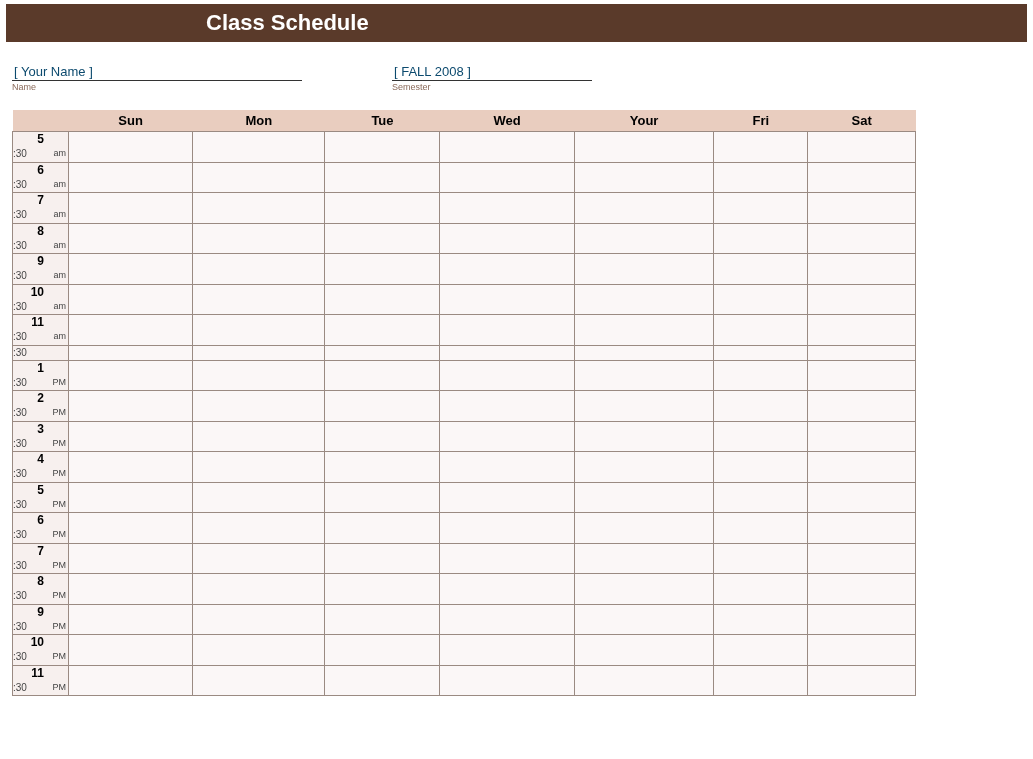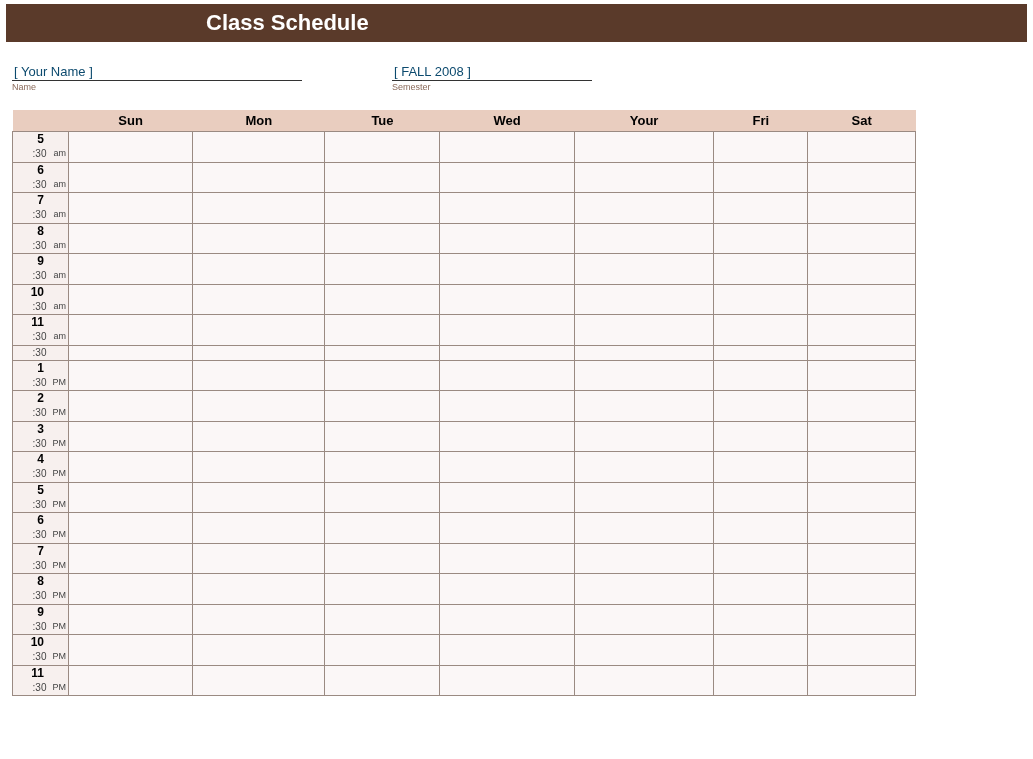--- a/index.html
+++ b/index.html
@@ -70,21 +70,21 @@
   }
   .hour-num {
     position: absolute; right: 24px; top: 0;
     font-weight: bold; font-size: 12px;
   }
   .hour-suffix {
     position: absolute; right: 2px; top: 16px;
     font-size: 9px; color: #444;
   }
   .half-cell {
-    text-align: center;
+    text-align: left;
     padding-right: 2px;
     font-size: 10px; color: #444;
     height: 14px; line-height: 14px;
   }
   .cell-bg { background: #fbf7f7; }
 </style>
 </head>
 <body>
 
 <div class="titlebar">

